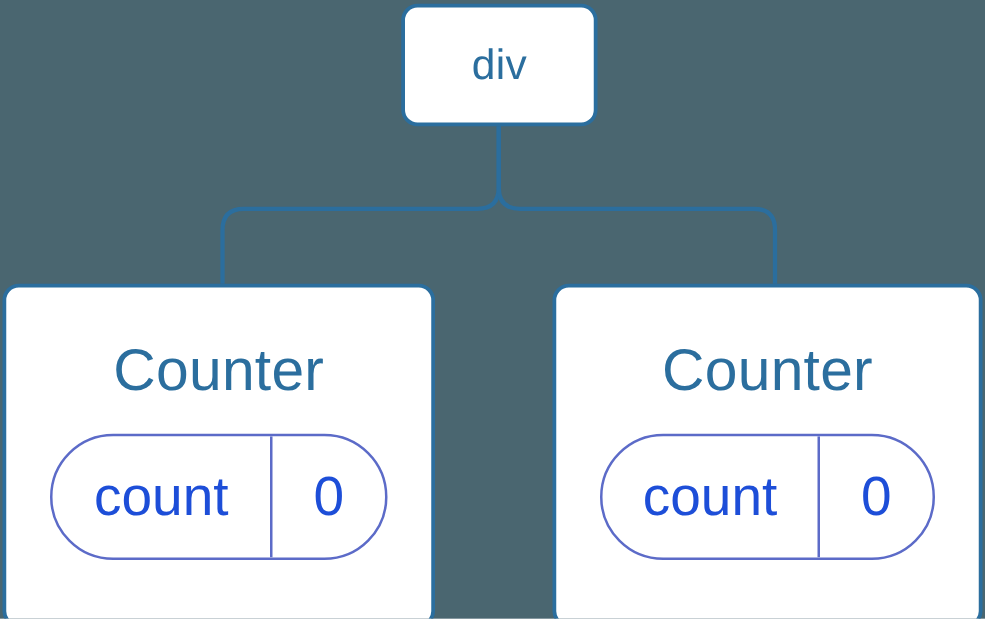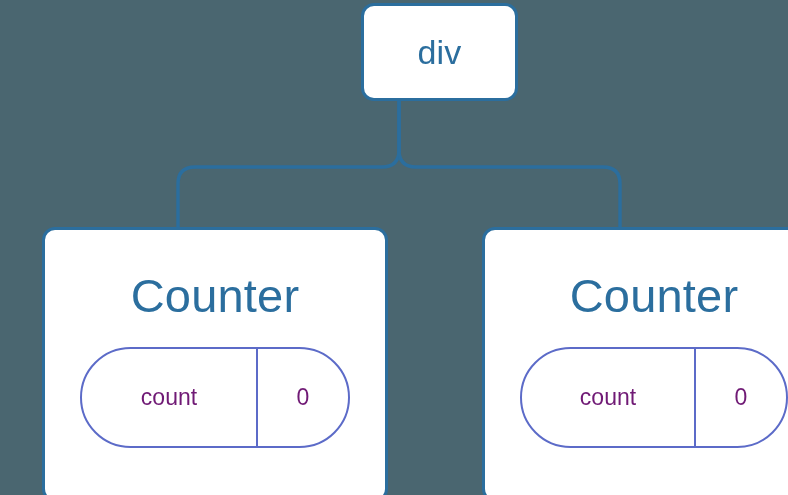--- a/index.html
+++ b/index.html
@@ -32,21 +32,20 @@
   .node {
     position: absolute;
     z-index: 2;
     background: #ffffff;
     border: 3px solid #2b6e9e;
     border-radius: 13px;
     box-sizing: border-box;
     display: flex;
     flex-direction: column;
     align-items: center;
-    margin-left: 40px;
   }
   .node-root {
     left: 321px;
     top: 3px;
     width: 157px;
     height: 98px;
     justify-content: center;
   }
   .node-child {
     top: 227px;
@@ -75,22 +74,22 @@
     border: 2.5px solid #5c6bc8;
     border-radius: 999px;
     box-sizing: border-box;
     background: transparent;
     overflow: hidden;
   }
   .pill-key, .pill-val {
     display: flex;
     align-items: center;
     justify-content: center;
-    color: #701a75;
-    font-size: 23px;
+    color: #1d4ed8;
+    font-size: 44px;
     line-height: 1;
     box-sizing: border-box;
     user-select: none;
   }
   .pill-key { width: 174px; }
   .pill-val { width: 92px; border-left: 2.5px solid #5c6bc8; }
 
   .pill.right-pill .pill-key { width: 172px; }
   .pill.right-pill .pill-val { width: 92px; }
 </style>

